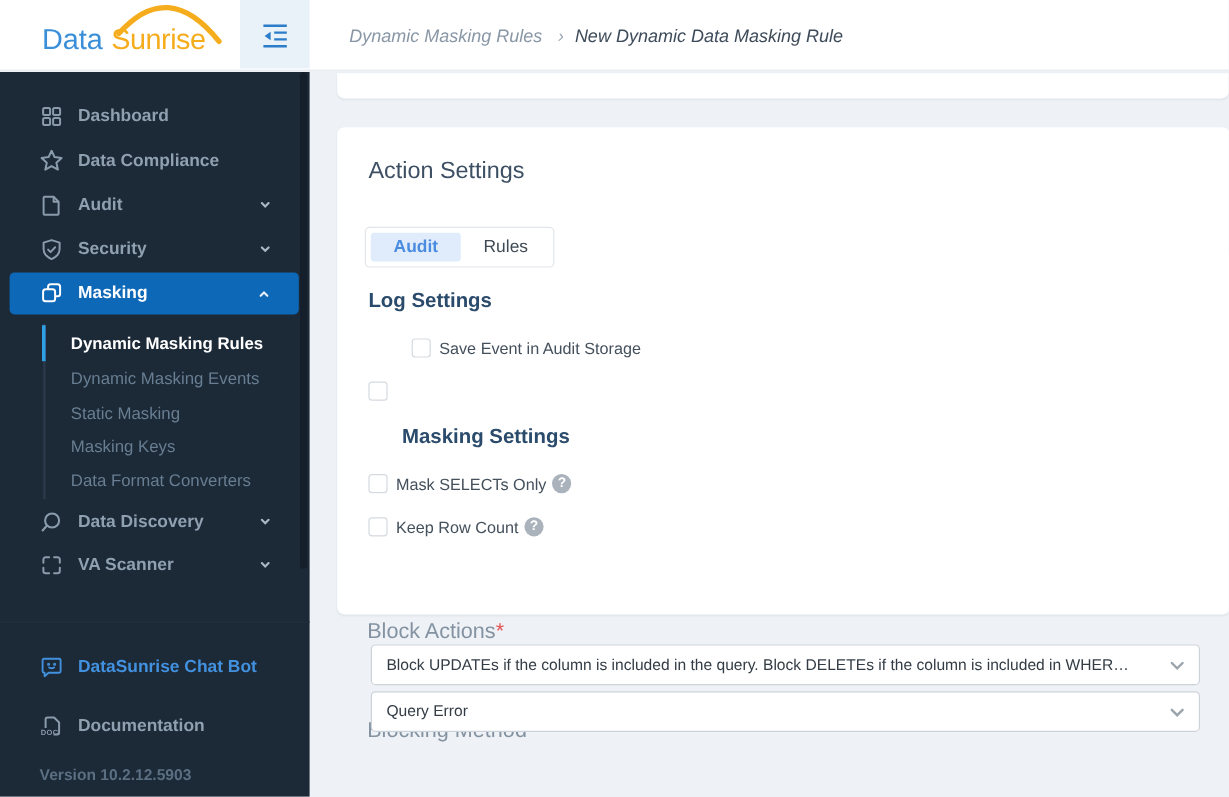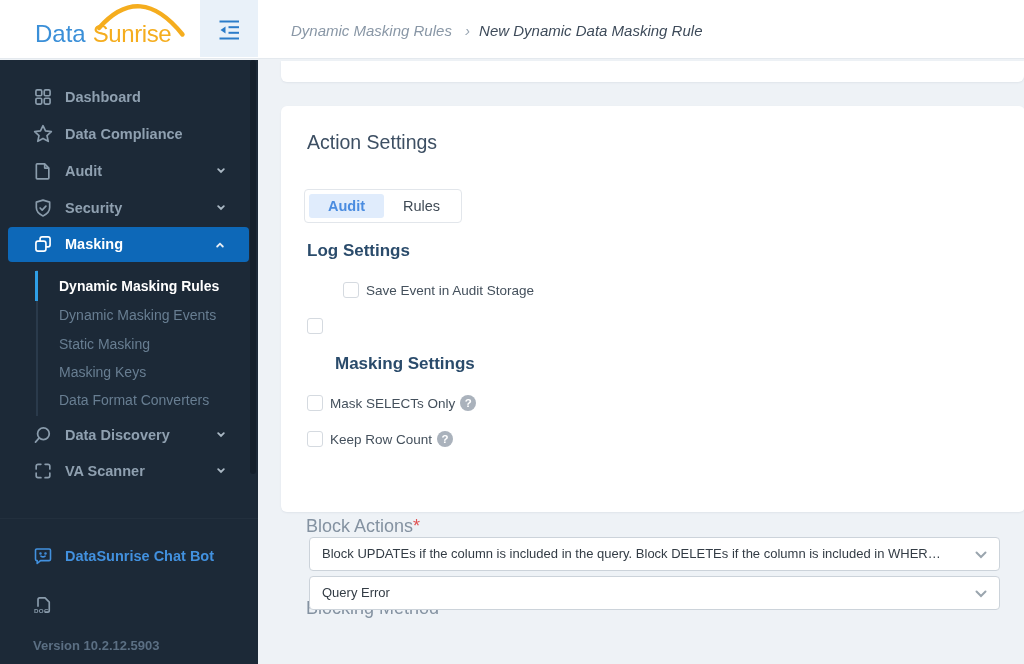--- a/index.html
+++ b/index.html
@@ -183,20 +183,21 @@
         <path d="M9.5 12.2 q2.5 1.8 5 0" stroke-linecap="round"></path>
       </svg>
     <div class="lb">DataSunrise Chat Bot</div>
   </div>
 
   <div class="mrow" style="top:527px;">
     <svg class="ic" viewBox="0 0 24 24" fill="none" stroke="#8a9cac" stroke-width="2" stroke-linejoin="round">
         <path d="M6 14 v-8.5 a2 2 0 0 1 2 -2 h6.5 l5 5 v10 a2 2 0 0 1 -2 2 h-3.5"></path>
         <text x="1.2" y="21.5" font-size="7.5" font-family="Liberation Sans" fill="#8a9cac" stroke="none" font-weight="bold" letter-spacing="0.3">DOC</text>
       </svg>
+    <div class="lb">Documentation</div>
   </div>
 
   <div class="abs" id="version">Version 10.2.12.5903</div>
 </div>
 
 <div class="abs" id="stubcard"></div>
 
 <div class="abs" id="card">
   <h1>Action Settings</h1>
   <div id="tabs">

